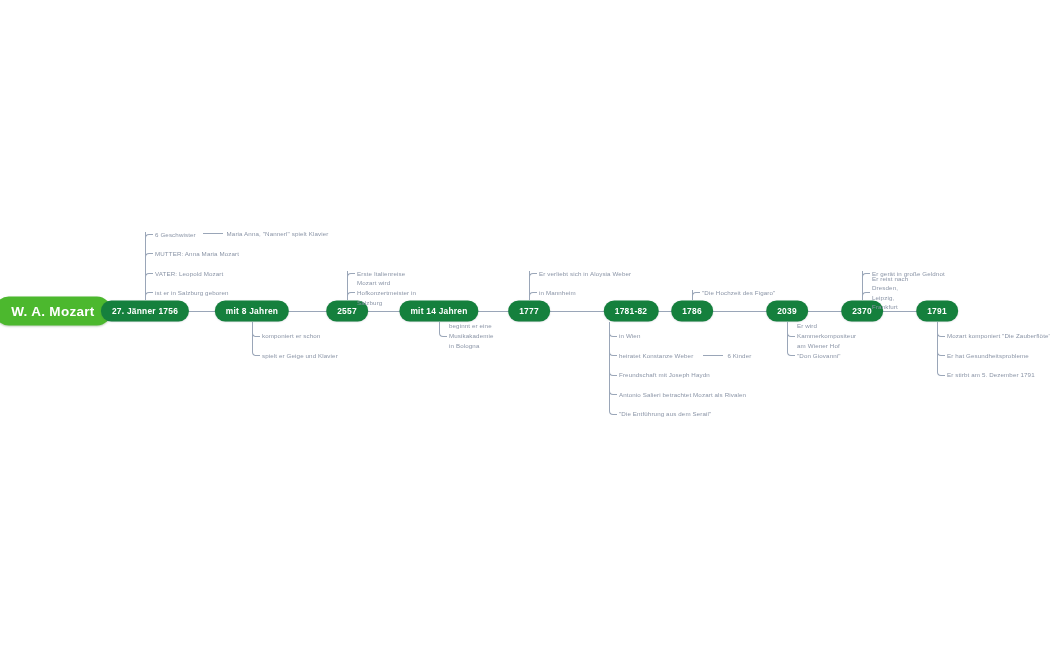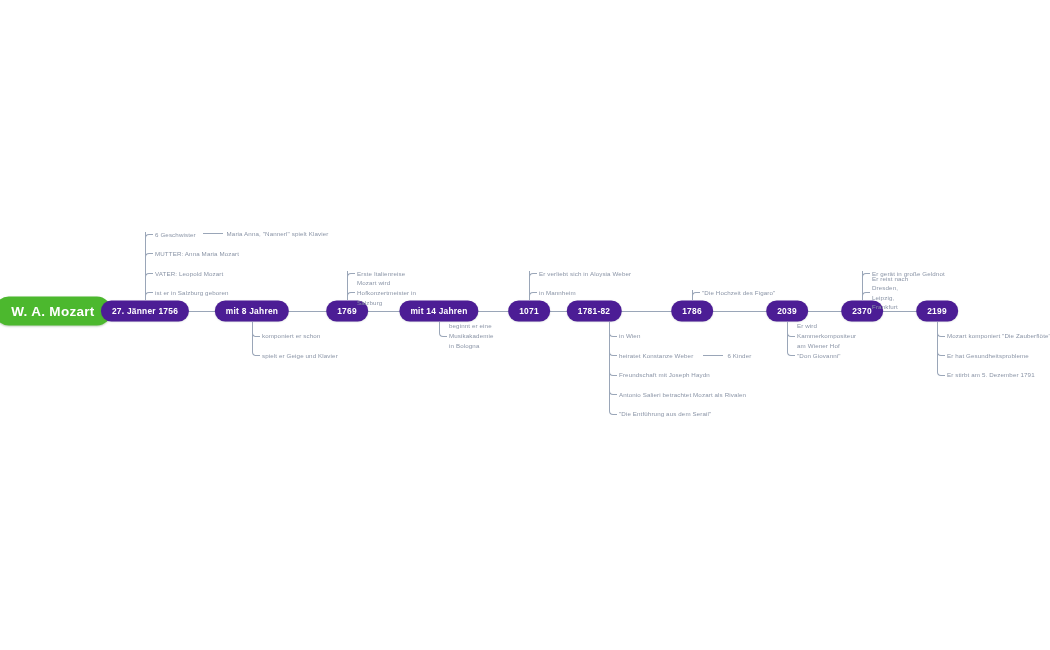--- a/index.html
+++ b/index.html
@@ -27,21 +27,21 @@
     position: absolute;
     height: 1.4px;
     background: #9aa6b8;
     top: 311px;
   }
 
   
   .node {
     position: absolute;
     transform: translate(-50%, -50%);
-    background: #4c1d95;
+    background: #15803d;
     color: #ffffff;
     border-radius: 11px;
     font-size: 8.4px;
     font-weight: bold;
     letter-spacing: 0.25px;
     line-height: 1;
     display: flex;
     align-items: center;
     justify-content: center;
     white-space: nowrap;
@@ -117,41 +117,41 @@
     <div class="elbow-up" style="left: 145px; top: 272.5px;"></div>
     <div class="leaf" style="left: 155px; top: 268.5px;">VATER: Leopold Mozart</div>
     <div class="elbow-up" style="left: 145px; top: 292px;"></div>
     <div class="leaf" style="left: 155px; top: 288px;">ist er in Salzburg geboren</div>
     <div class="node" style="left: 252px; top: 311px;">mit 8 Jahren</div>
     <div class="vline" style="left: 252px; top: 322px; height: 29.5px;"></div>
     <div class="elbow" style="left: 252px; top: 328.5px;"></div>
     <div class="leaf" style="left: 262px; top: 331px;">komponiert er schon</div>
     <div class="elbow" style="left: 252px; top: 348px;"></div>
     <div class="leaf" style="left: 262px; top: 350.5px;">spielt er Geige und Klavier</div>
-    <div class="node" style="left: 347px; top: 311px;">1769</div>
+    <div class="node" style="left: 347px; top: 311px;">2557</div>
     <div class="vline" style="left: 347px; top: 270.5px; height: 29.5px;"></div>
     <div class="elbow-up" style="left: 347px; top: 272.5px;"></div>
     <div class="leaf" style="left: 357px; top: 268.5px;">Erste Italienreise</div>
     <div class="elbow-up" style="left: 347px; top: 292px;"></div>
     <div class="leaf wrap" style="left: 357px; top: 278.4px;">Mozart wird
 Hofkonzertmeister in
 Salzburg</div>
     <div class="node" style="left: 439px; top: 311px;">mit 14 Jahren</div>
     <div class="vline" style="left: 439px; top: 322px; height: 10px;"></div>
     <div class="elbow" style="left: 439px; top: 328.5px;"></div>
     <div class="leaf wrap" style="left: 449px; top: 321.4px;">beginnt er eine
 Musikakademie
 in Bologna</div>
-    <div class="node" style="left: 529px; top: 311px;">1071</div>
+    <div class="node" style="left: 529px; top: 311px;">1777</div>
     <div class="vline" style="left: 529px; top: 270.5px; height: 29.5px;"></div>
     <div class="elbow-up" style="left: 529px; top: 272.5px;"></div>
     <div class="leaf" style="left: 539px; top: 268.5px;">Er verliebt sich in Aloysia Weber</div>
     <div class="elbow-up" style="left: 529px; top: 292px;"></div>
     <div class="leaf" style="left: 539px; top: 288px;">in Mannheim</div>
-    <div class="node" style="left: 594px; top: 311px;">1781-82</div>
+    <div class="node" style="left: 631px; top: 311px;">1781-82</div>
     <div class="vline" style="left: 609px; top: 322px; height: 88px;"></div>
     <div class="elbow" style="left: 609px; top: 328.5px;"></div>
     <div class="leaf" style="left: 619px; top: 331px;">in Wien</div>
     <div class="elbow" style="left: 609px; top: 348px;"></div>
     <div class="leaf" style="left: 619px; top: 350.5px;">heiratet Konstanze Weber</div>
     <div class="subleaf-dash" style="left: 703.4px; top: 355px; width: 20px;"></div>
     <div class="leaf" style="left: 727.4px; top: 350.5px;">6 Kinder</div>
     <div class="elbow" style="left: 609px; top: 367.5px;"></div>
     <div class="leaf" style="left: 619px; top: 370px;">Freundschaft mit Joseph Haydn</div>
     <div class="elbow" style="left: 609px; top: 387px;"></div>
@@ -172,21 +172,21 @@
     <div class="leaf" style="left: 797px; top: 350.5px;">"Don Giovanni"</div>
     <div class="node" style="left: 862px; top: 311px;">2370</div>
     <div class="vline" style="left: 862px; top: 270.5px; height: 29.5px;"></div>
     <div class="elbow-up" style="left: 862px; top: 272.5px;"></div>
     <div class="leaf" style="left: 872px; top: 268.5px;">Er gerät in große Geldnot</div>
     <div class="elbow-up" style="left: 862px; top: 292px;"></div>
     <div class="leaf wrap" style="left: 872px; top: 273.6px;">Er reist nach
 Dresden,
 Leipzig,
 Frankfurt</div>
-    <div class="node" style="left: 937px; top: 311px;">2199</div>
+    <div class="node" style="left: 937px; top: 311px;">1791</div>
     <div class="vline" style="left: 937px; top: 322px; height: 49px;"></div>
     <div class="elbow" style="left: 937px; top: 328.5px;"></div>
     <div class="leaf" style="left: 947px; top: 331px;">Mozart komponiert "Die Zauberflöte"</div>
     <div class="elbow" style="left: 937px; top: 348px;"></div>
     <div class="leaf" style="left: 947px; top: 350.5px;">Er hat Gesundheitsprobleme</div>
     <div class="elbow" style="left: 937px; top: 367.5px;"></div>
     <div class="leaf" style="left: 947px; top: 370px;">Er stirbt am 5. Dezember 1791</div>
   </div>
 
 </body></html>

